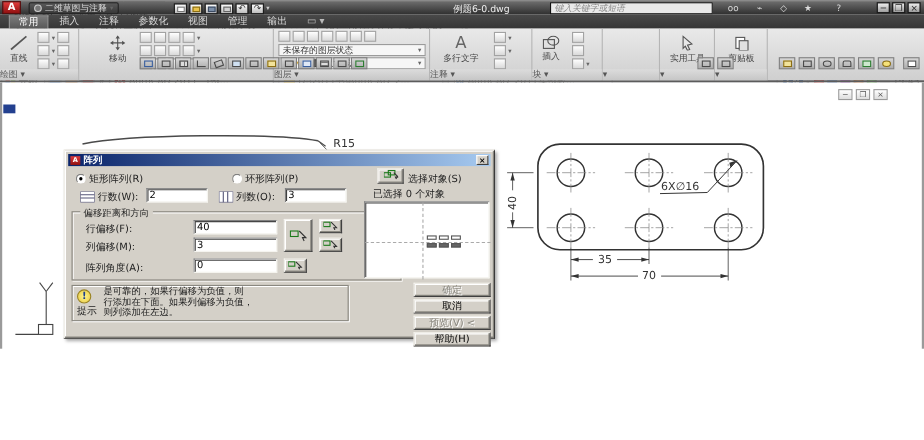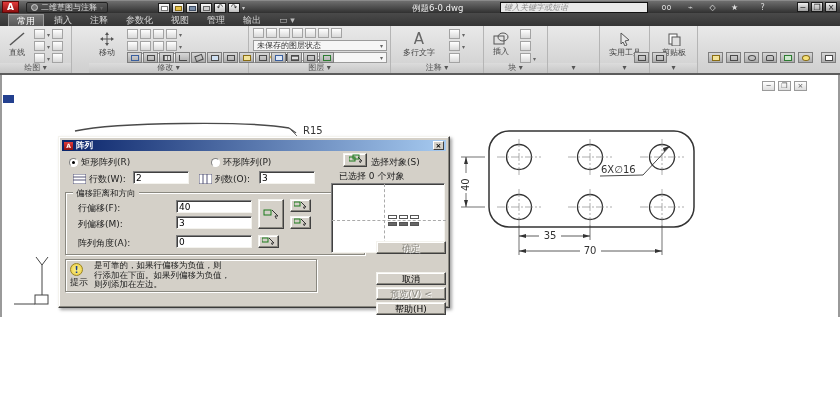--- a/index.html
+++ b/index.html
@@ -18,21 +18,21 @@
 .srch{left:500px;top:1px;width:148px;height:11px;background:#e9e9e9;border:1px solid #111;color:#8a8a8a;font-style:italic;font-size:8px;line-height:9px;padding:0 3px}
 .tbi{top:1px;width:13px;height:11px;color:#ddd;text-align:center;font-size:8px;line-height:11px}
 .winbtn{top:1px;width:12px;height:10px;border:1px solid #1a1a1a;background:linear-gradient(#efefef,#9d9d9d);color:#222;font-size:8px;line-height:9px;text-align:center}
 
 #tabrow{left:0;top:13px;width:840px;height:13px;background:linear-gradient(#4a4a4a,#353535);display:flex;align-items:flex-end;padding-left:8px;gap:2px}
 .rtab{height:12px;padding:0 8px;color:#d8d8d8;font-size:9px;line-height:12px}
 .rtab.active{background:linear-gradient(#7a7a7a,#585858);border:1px solid #9a9a9a;border-bottom:none;color:#fff}
 
 #ribbon{left:0;top:26px;width:840px;height:49px;background:linear-gradient(#e9e9e9,#cfcfcf);border-bottom:2px solid #5c5c5c}
 .panel{position:absolute;top:0;height:47px;border-right:1px solid #b5b5b5}
-.plabel{position:absolute;left:0;bottom:0;width:100%;height:10px;text-align:center;font-size:8px;color:#555;background:linear-gradient(#dcdcdc,#c6c6c6);line-height:10px}
+.plabel{position:absolute;left:0;bottom:0;width:100%;height:10px;text-align:left;font-size:8px;color:#555;background:linear-gradient(#dcdcdc,#c6c6c6);line-height:10px}
 .bigbtn{position:absolute;display:flex;flex-direction:column;align-items:center;justify-content:center;gap:1px;font-size:8px;color:#444;border:1px solid transparent}
 .mi{display:inline-block;width:11px;height:10px;border:1px solid #a3a3a3;background:linear-gradient(#ffffff,#d9d9d9)}
 .car{font-size:6px;color:#666;vertical-align:middle}
 .mrow{position:absolute;display:flex;gap:2px;align-items:center}
 .ddl{position:absolute;height:11px;background:#f6f6f6;border:1px solid #9b9b9b;font-size:8px;color:#333;display:flex;align-items:center;padding:0 3px;justify-content:space-between}
 .bulb{display:inline-block;width:7px;height:7px;border-radius:50%;background:#ffe26b;border:1px solid #b59a2f}
 .swatch{display:inline-block;width:8px;height:7px;background:#4c4c4c;border:1px solid #333}
 
 #canvas{left:0;top:75px;width:840px;height:242px;background:#fff;border-left:2px solid #9a9a9a;border-right:2px solid #9a9a9a}
 .cwin{width:13px;height:10px;border:1px solid #9a9a9a;background:linear-gradient(#fff,#ddd);color:#555;font-size:7px;line-height:8px;text-align:center}
@@ -179,21 +179,20 @@
           <span class="mi"></span>
           <span class="car">▾</span>
         </div>
       <div class="mrow" style="left:38px;top:27px">
           <span class="mi"></span>
           <span class="mi"></span>
           <span class="mi"></span>
           <span class="mi"></span>
           <span class="car">▾</span>
         </div>
-      <div class="plabel"><span>修改</span> ▾</div>
     </div>
 
     <div class="panel" style="left:249px;width:142px">
       <div class="mrow" style="left:4px;top:2px">
         <span class="mi"></span>
           <span class="mi"></span>
           <span class="mi"></span>
           <span class="mi"></span>
           <span class="mi"></span>
           <span class="mi"></span>
@@ -458,21 +457,21 @@
       </div>
     </div>
 
     <div class="abs dinput" style="left:272px;top:46px;width:114px;height:70px;padding:0">
       <div class="abs" style="left:52px;top:0;width:1px;height:70px;border-left:1px dashed #aaa"></div>
       <div class="abs" style="left:0;top:36px;width:114px;height:1px;border-top:1px dashed #aaa"></div>
       <div class="abs" style="left:56px;top:27px;white-space:nowrap"><span class="prevrect"></span><span class="prevrect"></span><span class="prevrect"></span></div>
       <div class="abs" style="left:56px;top:34px;white-space:nowrap"><span class="prevrect fill"></span><span class="prevrect fill"></span><span class="prevrect fill"></span></div>
     </div>
 
-    <div class="abs w95btn dis" style="left:317px;top:104px;width:70px;height:13px;line-height:12px">确定</div>
+    <div class="abs w95btn dis" style="left:317px;top:120px;width:70px;height:13px;line-height:12px">确定</div>
     <div class="abs w95btn" style="left:317px;top:135px;width:70px;height:13px;line-height:12px">取消</div>
     <div class="abs w95btn dis" style="left:317px;top:150px;width:70px;height:13px;line-height:12px">预览(V) &lt;</div>
     <div class="abs w95btn" style="left:317px;top:165px;width:70px;height:13px;line-height:12px">帮助(H)</div>
   </div>
 
   <div id="ltabs">
     <span class="lnav">◀◀</span>
     <span class="lnav">◀</span>
     <span class="lnav">▶</span>
     <span class="lnav">▶</span>

